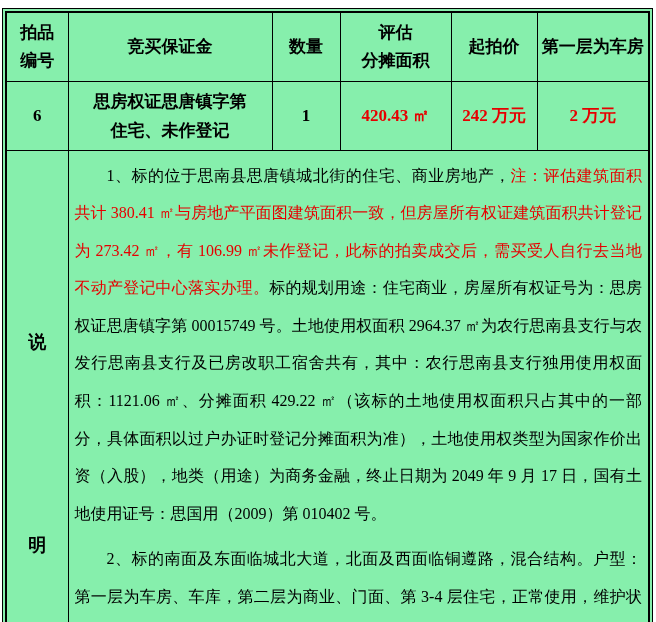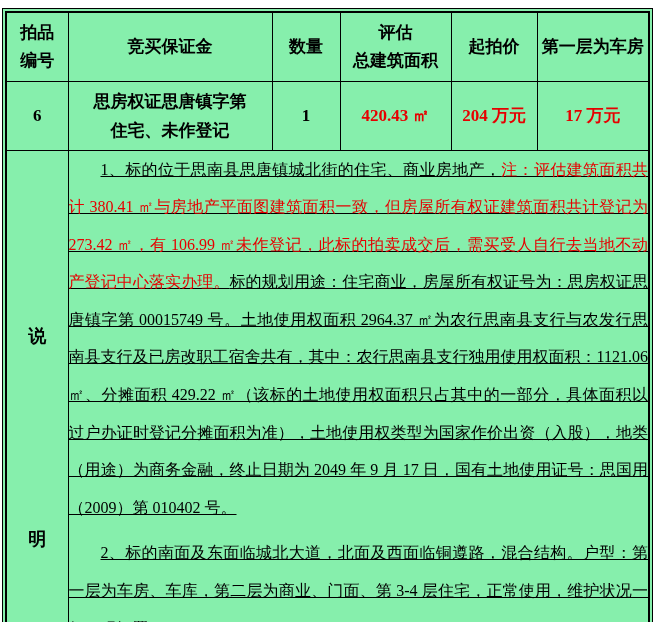--- a/index.html
+++ b/index.html
@@ -58,24 +58,23 @@
     line-height: 20px;
   }
   .note-content-cell {
     text-align: justify;
     vertical-align: top;
     padding: 9px 9px 0 7px;
     font-size: 16px;
     line-height: 37.6px;
   }
   .para {
-    margin: 0;
+    margin: 6px;
     text-indent: 2em;
     text-align: justify;
-    text-decoration: underline;
   }
   .para.p2 { margin-top: 8px; }
 </style>
 </head>
 <body>
 
 <div class="frame">
   <table class="lot-table">
     <colgroup>
       <col style="width:62px">
@@ -88,35 +87,35 @@
     <tbody>
         <tr class="header-row">
       <th>
         <div>拍品</div>
         <div>编号</div>
       </th>
       <th>竞买保证金</th>
       <th>数量</th>
       <th>
         <div>评估</div>
-        <div>总建筑面积</div>
+        <div>分摊面积</div>
       </th>
       <th>起拍价</th>
       <th>第一层为车房</th>
     </tr>
     <tr class="data-row">
       <td>6</td>
       <td>
         <div>思房权证思唐镇字第</div>
         <div>住宅、未作登记</div>
       </td>
       <td>1</td>
       <td class="red">420.43 ㎡</td>
-      <td class="red">204 万元</td>
-      <td class="red">17 万元</td>
+      <td class="red">242 万元</td>
+      <td class="red">2 万元</td>
     </tr>
     <tr class="note-row">
       <td class="note-label-cell">
         <div class="note-label-wrap">
           <span>说</span>
           <span>明</span>
         </div>
       </td>
       <td class="note-content-cell" colspan="5">
         <p class="para"><span>1、标的位于思南县思唐镇城北街的住宅、商业房地产，</span><span class="red">注：评估建筑面积共计 380.41 ㎡与房地产平面图建筑面积一致，但房屋所有权证建筑面积共计登记为 273.42 ㎡，有 106.99 ㎡未作登记，此标的拍卖成交后，需买受人自行去当地不动产登记中心落实办理。</span><span>标的规划用途：住宅商业，房屋所有权证号为：思房权证思唐镇字第 00015749 号。土地使用权面积 2964.37 ㎡为农行思南县支行与农发行思南县支行及已房改职工宿舍共有，其中：农行思南县支行独用使用权面积：1121.06 ㎡、分摊面积 429.22 ㎡（该标的土地使用权面积只占其中的一部分，具体面积以过户办证时登记分摊面积为准），土地使用权类型为国家作价出资（入股），地类（用途）为商务金融，终止日期为 2049 年 9 月 17 日，国有土地使用证号：思国用（2009）第 010402 号。</span></p>

